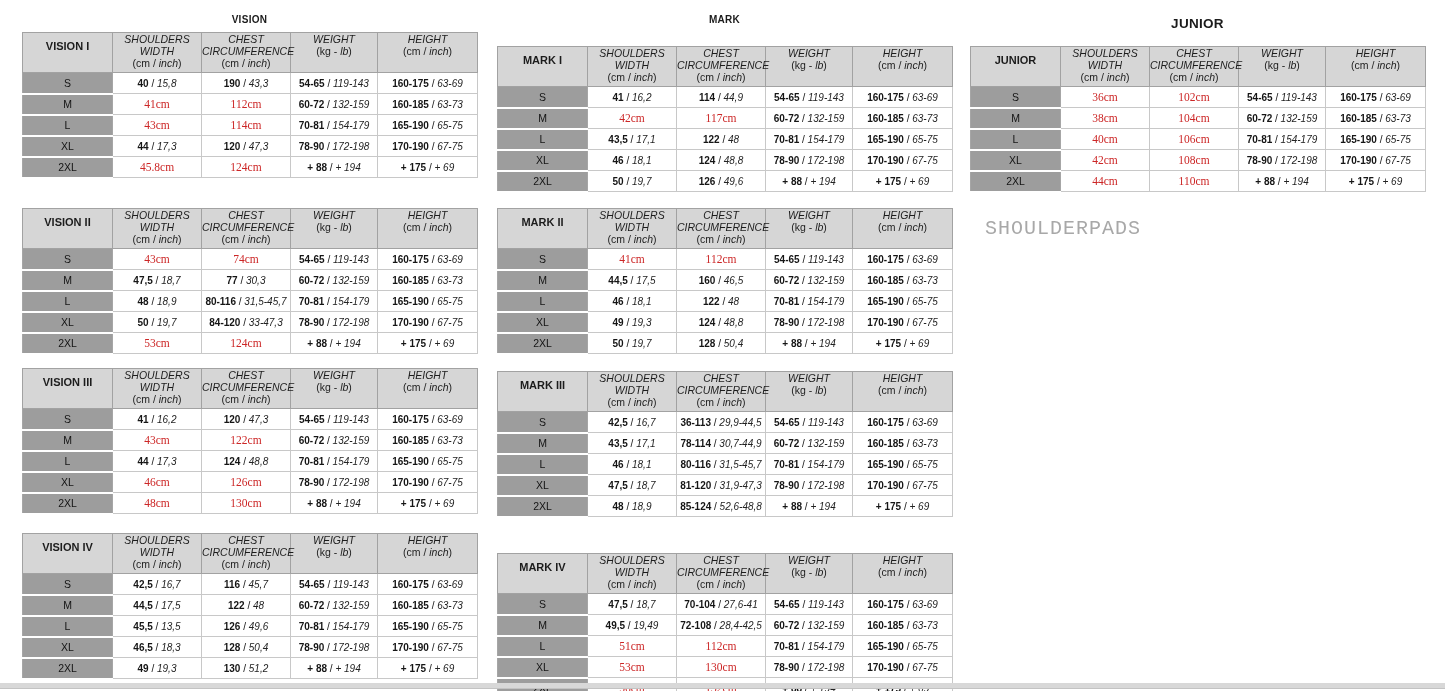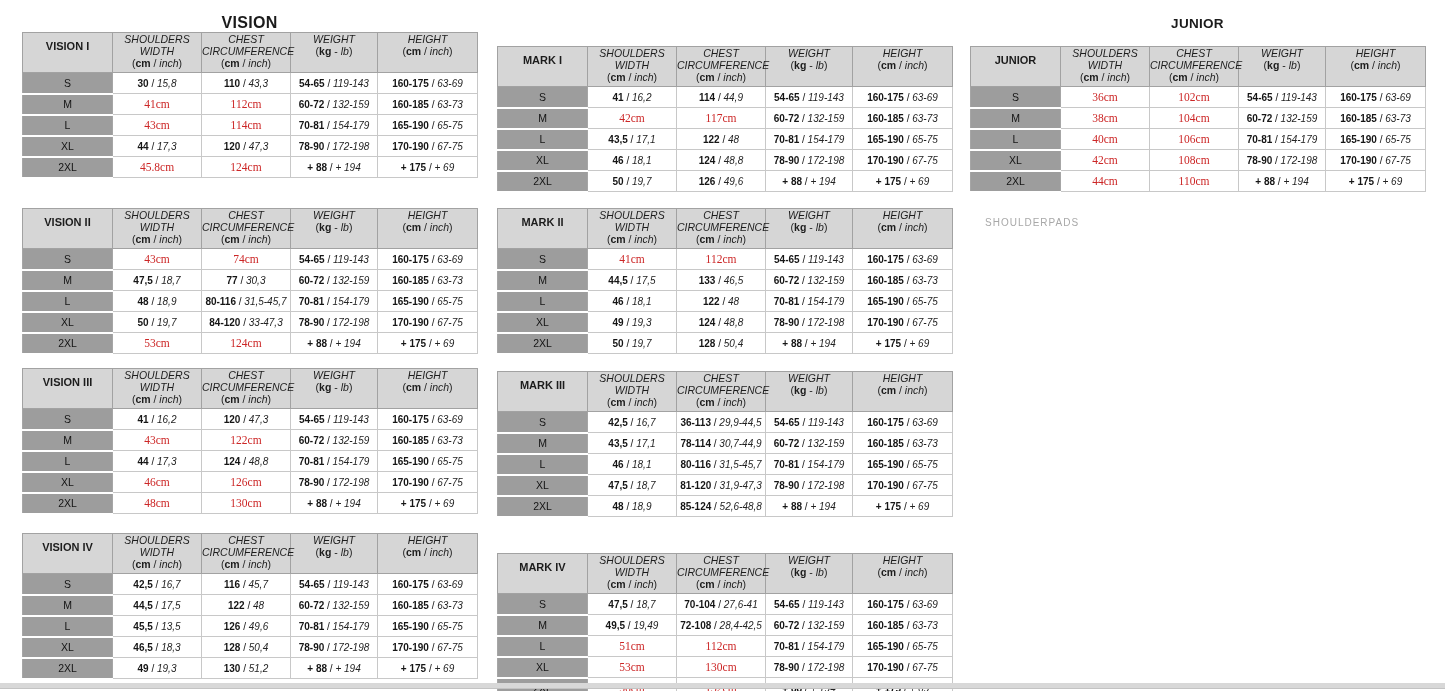--- a/index.html
+++ b/index.html
@@ -2,51 +2,51 @@
 <html><head>
 <meta charset="utf-8">
 <style>
   * { margin:0; padding:0; box-sizing:border-box; }
   html,body { width:1445px; height:691px; background:#ffffff; overflow:hidden;
               font-family:"Liberation Sans", sans-serif; position:relative; }
   #stage { position:relative; width:1445px; height:691px; background:#fff; }
 
   .group { position:absolute; top:0; width:455px; height:685px; }
   .group-title { position:absolute; top:14px; left:0; width:100%; text-align:center;
-                 font-size:16px; font-weight:bold; color:#1b1b1b; letter-spacing:.3px; }
+                 font-size:10px; font-weight:bold; color:#1b1b1b; letter-spacing:.3px; }
   .group.junior .group-title { top:16px; font-size:13.5px; }
 
   .table-wrap { position:absolute; left:0; width:455px; }
 
   table.size-table { border-collapse:collapse; table-layout:fixed; width:455px;
                      border:1px solid #9c9c9c; }
   table.size-table th, table.size-table td { padding:0; text-align:center; }
 
   thead th { background:#d6d6d6; border:1px solid #a2a2a2; height:40px;
              vertical-align:top; padding-top:5px; font-weight:normal;
              font-size:10.5px; color:#1c1c1c; }
   thead th.tname { font-weight:bold; font-size:11px; padding-top:7px; }
   .colhead-line { display:block; line-height:12px;font-style:italic; }
   .unit-line { display:block; line-height:12px; font-size:10.5px; }
-  .unit-line b { font-weight:bold; }
+  .unit-line b { font-weight:normal; }
   .unit-line i { font-style:italic; }
 
   tbody td { background:#ffffff; border:1px solid #c8c8c8; height:21px;
              font-size:10px; color:#151515; }
   tbody td.size-label { background:#9d9d9d; color:#141414; font-size:10.5px;
              border-top:2px solid #ffffff; border-bottom:2px solid #ffffff;
              border-left:1px solid #a6a6a6; border-right:1px solid #a6a6a6; }
   tbody tr:first-child td.size-label { border-top:1px solid #a6a6a6; }
   tbody td .metric { font-weight:bold; }
   tbody td .imperial { font-style:italic; color:#222; }
   tbody td.red-cell { font-family:"Liberation Serif", serif; font-size:11.5px;
              color:#cc2626; }
 
-  .shoulderpads { position:absolute; left:985px; top:217px; font-size:10px;
-             color:#a8a8a8; letter-spacing:1px; }
+  .shoulderpads { position:absolute; left:985px; top:217px; font-size:20px;
+             color:#a8a8a8; letter-spacing:1px;font-family:Liberation Mono, monospace; }
   .bottom-bar { position:absolute; left:0; top:683px; width:1445px; height:6px;
              background:#d8d8d8; border-bottom:1px solid #c3c3c3; }
 </style>
 </head>
 <body>
 
 <div id="stage">
   <div id="charts">
       <div class="group" style="left: 22px;">
         <div class="group-title">VISION</div>
@@ -78,22 +78,22 @@
                 </th>
                 <th>
                   <span class="colhead-line">HEIGHT</span>
                   <span class="unit-line">(<b>cm</b> / <i>inch</i>)</span>
                 </th>
               </tr>
             </thead>
             <tbody>
               <tr>
                 <td class="size-label">S</td>
-                <td><span class="metric">30</span><span class="sep"> / </span><span class="imperial">15,8</span></td>
-                <td><span class="metric">110</span><span class="sep"> / </span><span class="imperial">43,3</span></td>
+                <td><span class="metric">40</span><span class="sep"> / </span><span class="imperial">15,8</span></td>
+                <td><span class="metric">190</span><span class="sep"> / </span><span class="imperial">43,3</span></td>
                 <td><span class="metric">54-65</span><span class="sep"> / </span><span class="imperial">119-143</span></td>
                 <td><span class="metric">160-175</span><span class="sep"> / </span><span class="imperial">63-69</span></td>
               </tr>
               <tr>
                 <td class="size-label">M</td>
                 <td class="red-cell">41cm</td>
                 <td class="red-cell">112cm</td>
                 <td><span class="metric">60-72</span><span class="sep"> / </span><span class="imperial">132-159</span></td>
                 <td><span class="metric">160-185</span><span class="sep"> / </span><span class="imperial">63-73</span></td>
               </tr>
@@ -329,20 +329,21 @@
                 <td><span class="metric">49</span><span class="sep"> / </span><span class="imperial">19,3</span></td>
                 <td><span class="metric">130</span><span class="sep"> / </span><span class="imperial">51,2</span></td>
                 <td><span class="metric">+ 88</span><span class="sep"> / </span><span class="imperial">+ 194</span></td>
                 <td><span class="metric">+ 175</span><span class="sep"> / </span><span class="imperial">+ 69</span></td>
               </tr>
             </tbody>
           </table>
         </div>
       </div>
       <div class="group" style="left: 497px;">
+        <div class="group-title">MARK</div>
         <div class="table-wrap" style="top: 46px;">
           <table class="size-table">
             <colgroup>
               <col style="width: 90px;">
               <col style="width: 89px;">
               <col style="width: 89px;">
               <col style="width: 87px;">
               <col style="width: 100px;">
             </colgroup>
             <thead>
@@ -443,21 +444,21 @@
               <tr>
                 <td class="size-label">S</td>
                 <td class="red-cell">41cm</td>
                 <td class="red-cell">112cm</td>
                 <td><span class="metric">54-65</span><span class="sep"> / </span><span class="imperial">119-143</span></td>
                 <td><span class="metric">160-175</span><span class="sep"> / </span><span class="imperial">63-69</span></td>
               </tr>
               <tr>
                 <td class="size-label">M</td>
                 <td><span class="metric">44,5</span><span class="sep"> / </span><span class="imperial">17,5</span></td>
-                <td><span class="metric">133</span><span class="sep"> / </span><span class="imperial">46,5</span></td>
+                <td><span class="metric">160</span><span class="sep"> / </span><span class="imperial">46,5</span></td>
                 <td><span class="metric">60-72</span><span class="sep"> / </span><span class="imperial">132-159</span></td>
                 <td><span class="metric">160-185</span><span class="sep"> / </span><span class="imperial">63-73</span></td>
               </tr>
               <tr>
                 <td class="size-label">L</td>
                 <td><span class="metric">46</span><span class="sep"> / </span><span class="imperial">18,1</span></td>
                 <td><span class="metric">122</span><span class="sep"> / </span><span class="imperial">48</span></td>
                 <td><span class="metric">70-81</span><span class="sep"> / </span><span class="imperial">154-179</span></td>
                 <td><span class="metric">165-190</span><span class="sep"> / </span><span class="imperial">65-75</span></td>
               </tr>

